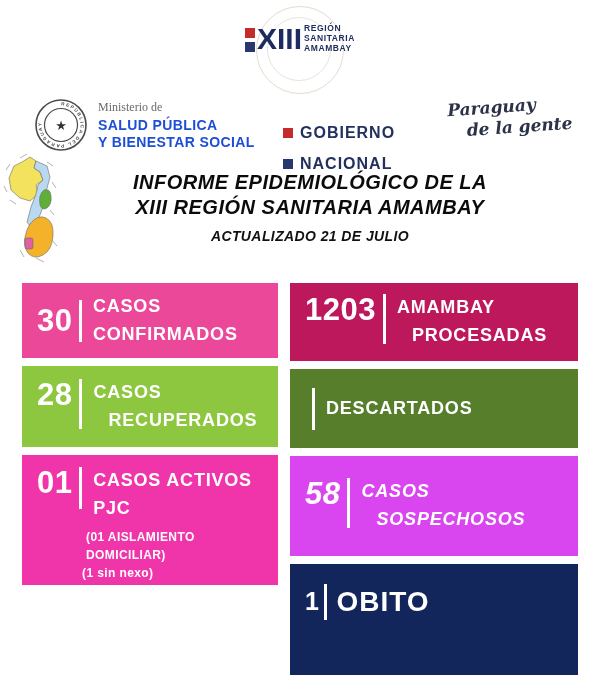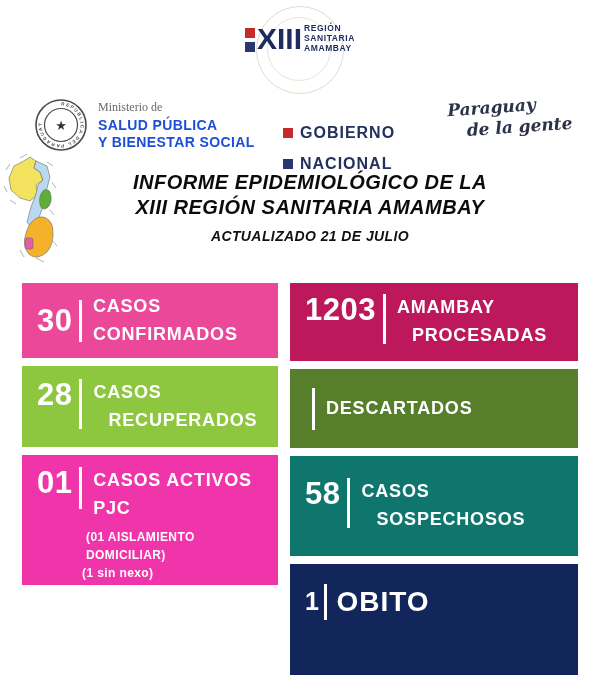--- a/index.html
+++ b/index.html
@@ -229,21 +229,21 @@
       </div>
     </div>
 
     <div class="stat-box h79" style="background-color: rgb(86, 126, 43);">
       <div class="stat-inner">
         <span class="sep h1"></span>
         <span class="label">DESCARTADOS</span>
       </div>
     </div>
 
-    <div class="stat-box h100" style="background-color: #0f766e;">
+    <div class="stat-box h100" style="background-color: #d946ef; font-style: italic;">
       <div class="stat-inner top">
         <span class="num">58</span>
         <span class="sep h2"></span>
         <span class="label">
           <span class="l1">CASOS</span>
           <span class="l2">SOSPECHOSOS</span>
         </span>
       </div>
     </div>
 

